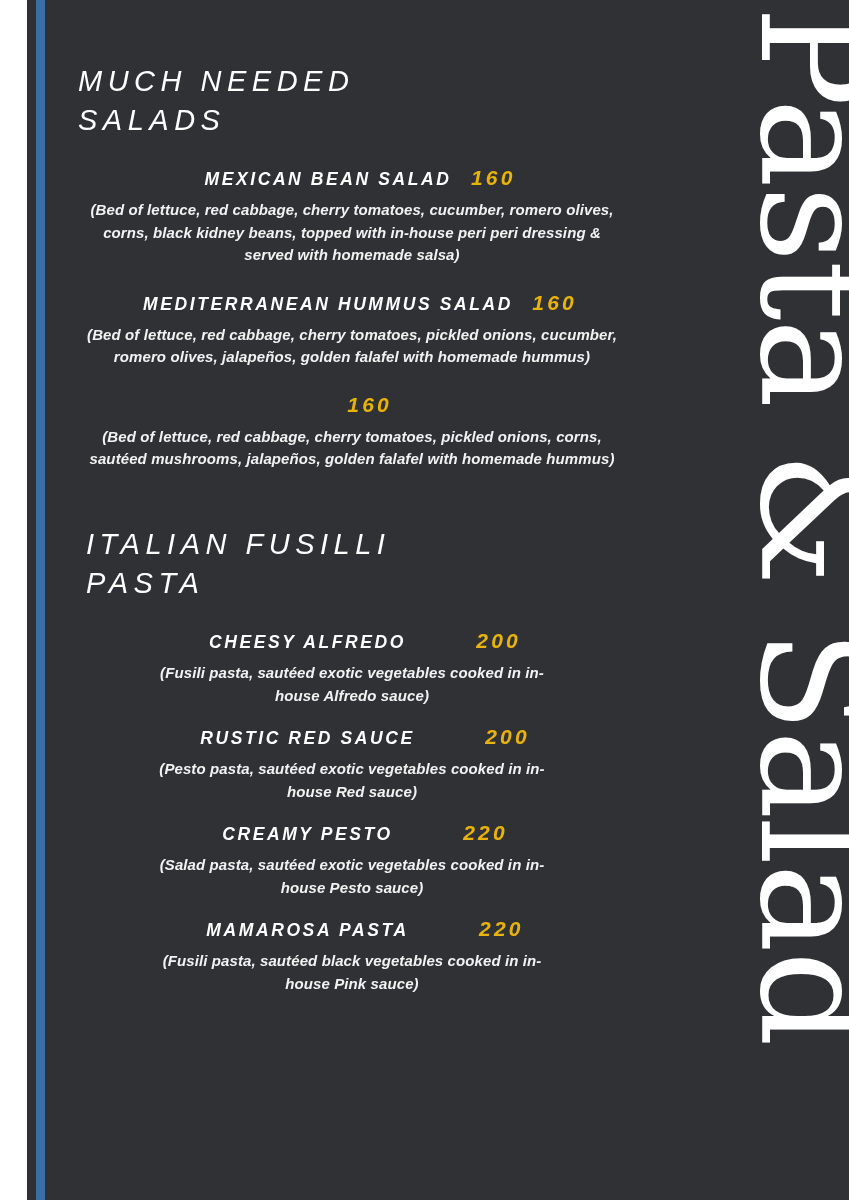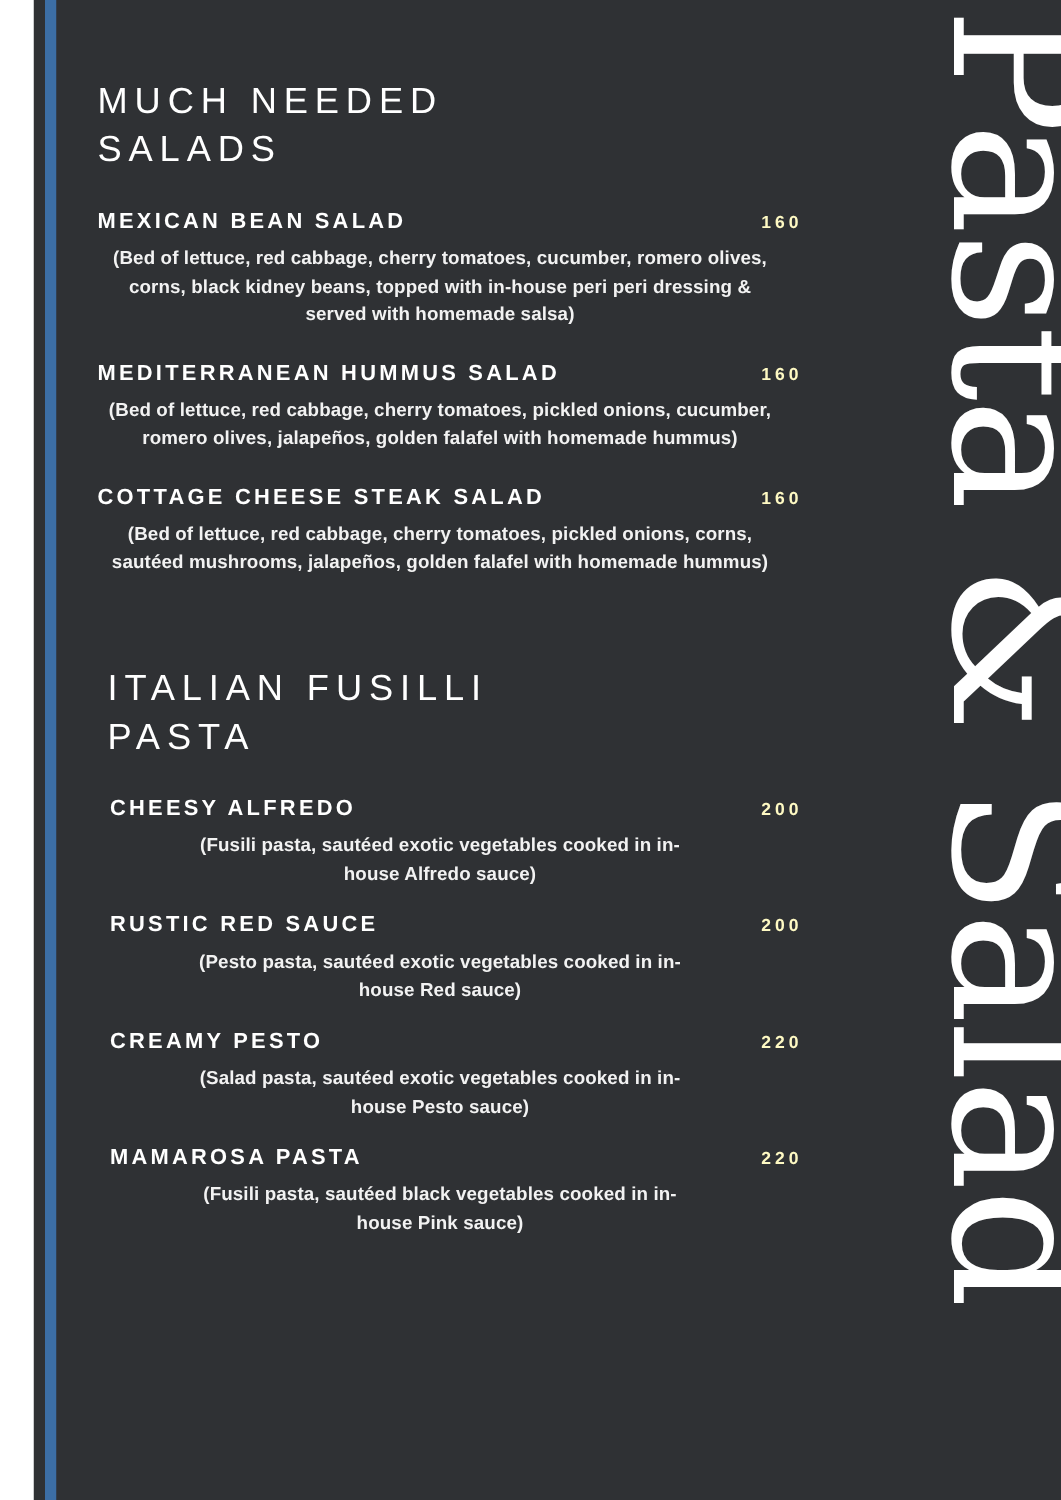--- a/index.html
+++ b/index.html
@@ -54,55 +54,56 @@
     padding-top: 6px;
     box-sizing: border-box;
   }
   .content {
     position: absolute;
     left: 62px;
     top: 0;
     width: 580px;
     height: 1200px;
     color: #ffffff;
+    font-style: italic;
   }
   .section {
     position: relative;
   }
   .section-title {
     font-family: "Liberation Sans", sans-serif;
     font-size: 29px;
     letter-spacing: 5.5px;
     font-weight: 400;
     line-height: 1.35;
     color: #ffffff;
     white-space: pre-line;
   }
   .section-salads { margin-top: 62px; margin-left: 16px; }
-  .section-pasta  { margin-top: 70px; margin-left: 24px; }
+  .section-pasta  { margin-top: 54px; margin-left: 24px; }
 
   .items { margin-top: 26px; }
   .item { margin-bottom: 4px; }
   .item-head {
     display: flex;
     align-items: baseline;
-    justify-content: space-between;
+    justify-content: center;
     padding: 0 0 0 16px;
   }
   .item-name {
     font-size: 17.5px;
     font-weight: bold;
     letter-spacing: 2.6px;
     color: #ffffff;
   }
   .item-price {
-    font-size: 14px;
+    font-size: 21px;
     font-weight: bold;
     letter-spacing: 3.2px;
-    color: #fef9c3;
+    color: #eab308;
     margin-right: 0px;
     min-width: 64px;
     text-align: right;
   }
   .item-desc {
     margin: 9px auto 0 auto;
     max-width: 530px;
     text-align: center;
     font-size: 15px;
     font-weight: bold;
@@ -145,21 +146,20 @@
         <div class="item">
           <div class="item-head">
             <span class="item-name">MEDITERRANEAN HUMMUS SALAD</span>
             <span class="item-price">160</span>
           </div>
           <div class="item-desc">(Bed of lettuce, red cabbage, cherry tomatoes, pickled onions, cucumber, romero olives, jalapeños, golden falafel with homemade hummus)</div>
         </div>
 
         <div class="item">
           <div class="item-head">
-            <span class="item-name">COTTAGE CHEESE STEAK SALAD</span>
             <span class="item-price">160</span>
           </div>
           <div class="item-desc">(Bed of lettuce, red cabbage, cherry tomatoes, pickled onions, corns, sautéed mushrooms, jalapeños, golden falafel with homemade hummus)</div>
         </div>
 
       </div>
     </div>
 
     <div class="section">
       <div class="section-title section-pasta">ITALIAN FUSILLI

